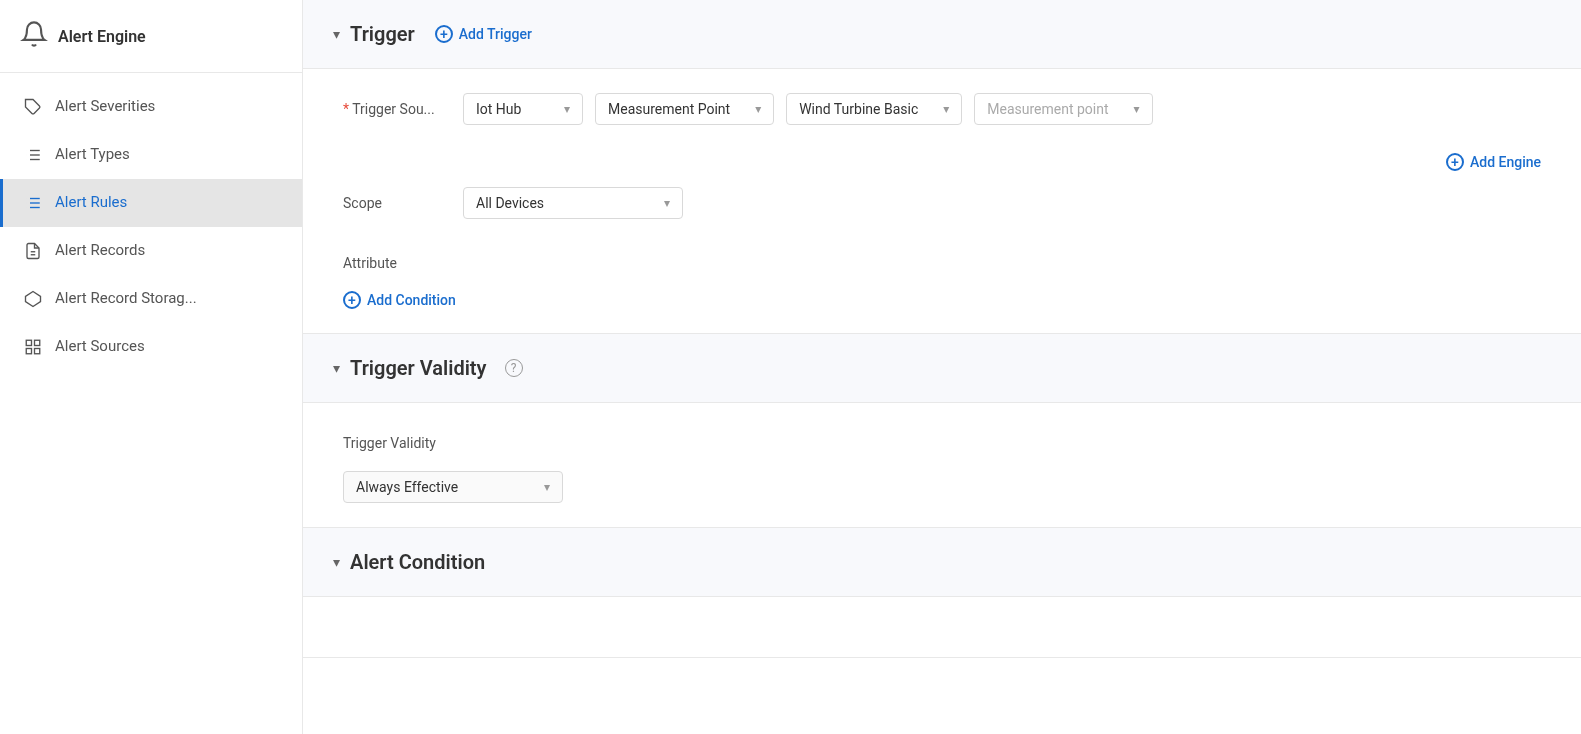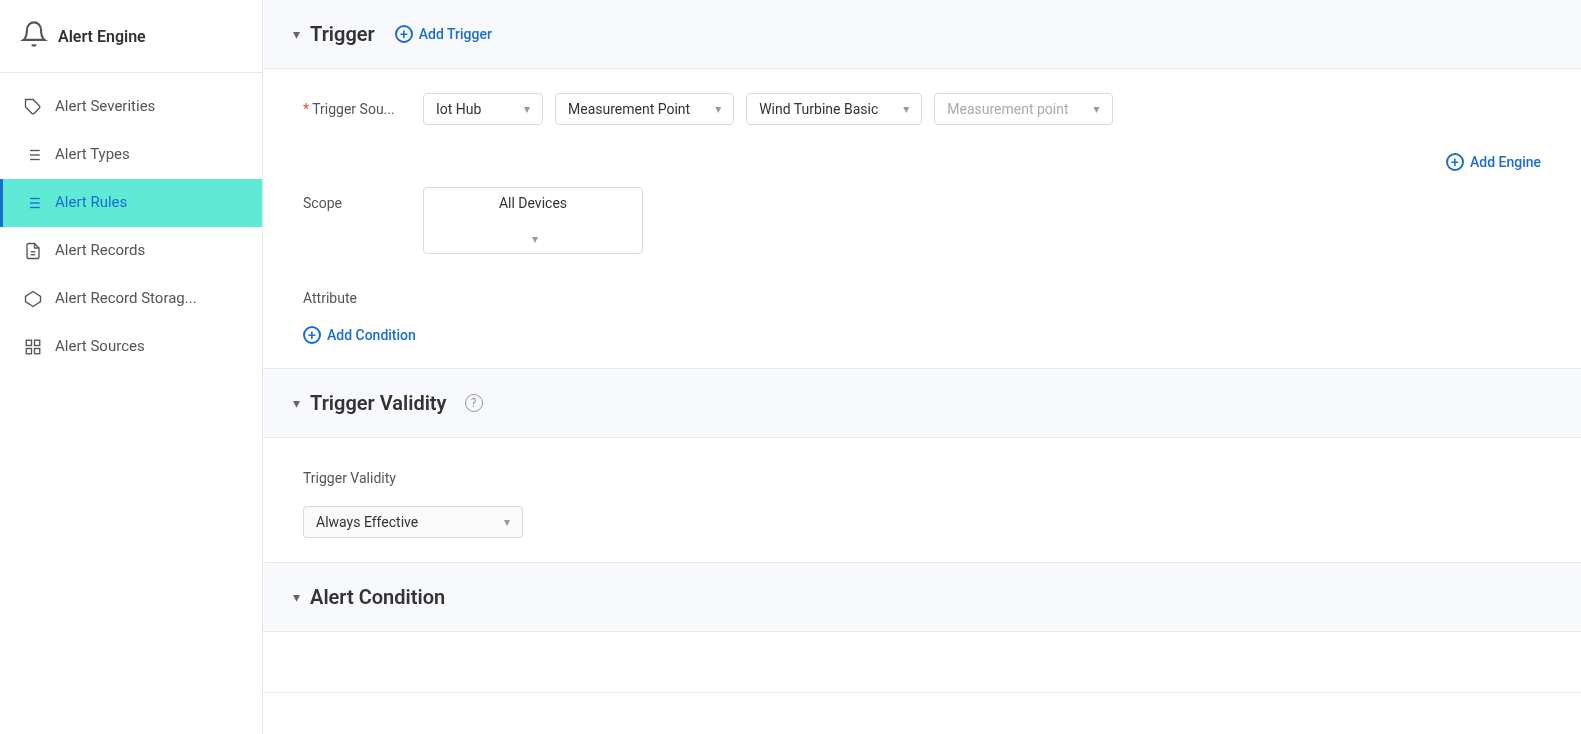--- a/index.html
+++ b/index.html
@@ -1,20 +1,20 @@
 <!DOCTYPE html>
 <html><head>
   <meta charset="utf-8">
   <style>
     * { box-sizing: border-box; margin: 0; padding: 0; }
     body { font-family: -apple-system, BlinkMacSystemFont, 'Segoe UI', Roboto, sans-serif; background: #f5f6fa; display: flex; height: 734px; overflow: hidden; }
 
     
     .sidebar {
-      width: 263px;
+      width: 303px;
       background: #ffffff;
       border-right: 1px solid #e8e8e8;
       display: flex;
       flex-direction: column;
       flex-shrink: 0;
     }
     .sidebar-logo {
       display: flex;
       align-items: center;
       gap: 10px;
@@ -36,21 +36,21 @@
       align-items: flex-start;
       gap: 12px;
       padding: 14px 20px;
       cursor: pointer;
       color: #555;
       font-size: 15px;
       border-left: 3px solid transparent;
       transition: background 0.15s;
     }
     .sidebar-item.active {
-      background: #5eead4;
+      background: #e5e5e5;
       color: #1a6dce;
       border-left: 3px solid #1a6dce;
     }
     .sidebar-item .icon {
       width: 20px;
       height: 20px;
       display: flex;
       align-items: center;
       justify-content: center;
       color: inherit;
@@ -181,21 +181,20 @@
       display: flex;
       align-items: center;
       justify-content: center;
       font-size: 12px;
       color: #999;
       cursor: pointer;
     }
 
     .scope-dropdown {
       min-width: 220px;
-      flex-direction: column;
     }
     .validity-dropdown {
       min-width: 220px;
       background: #fafafa;
     }
   </style>
 </head>
 <body>
 
 <aside class="sidebar">

